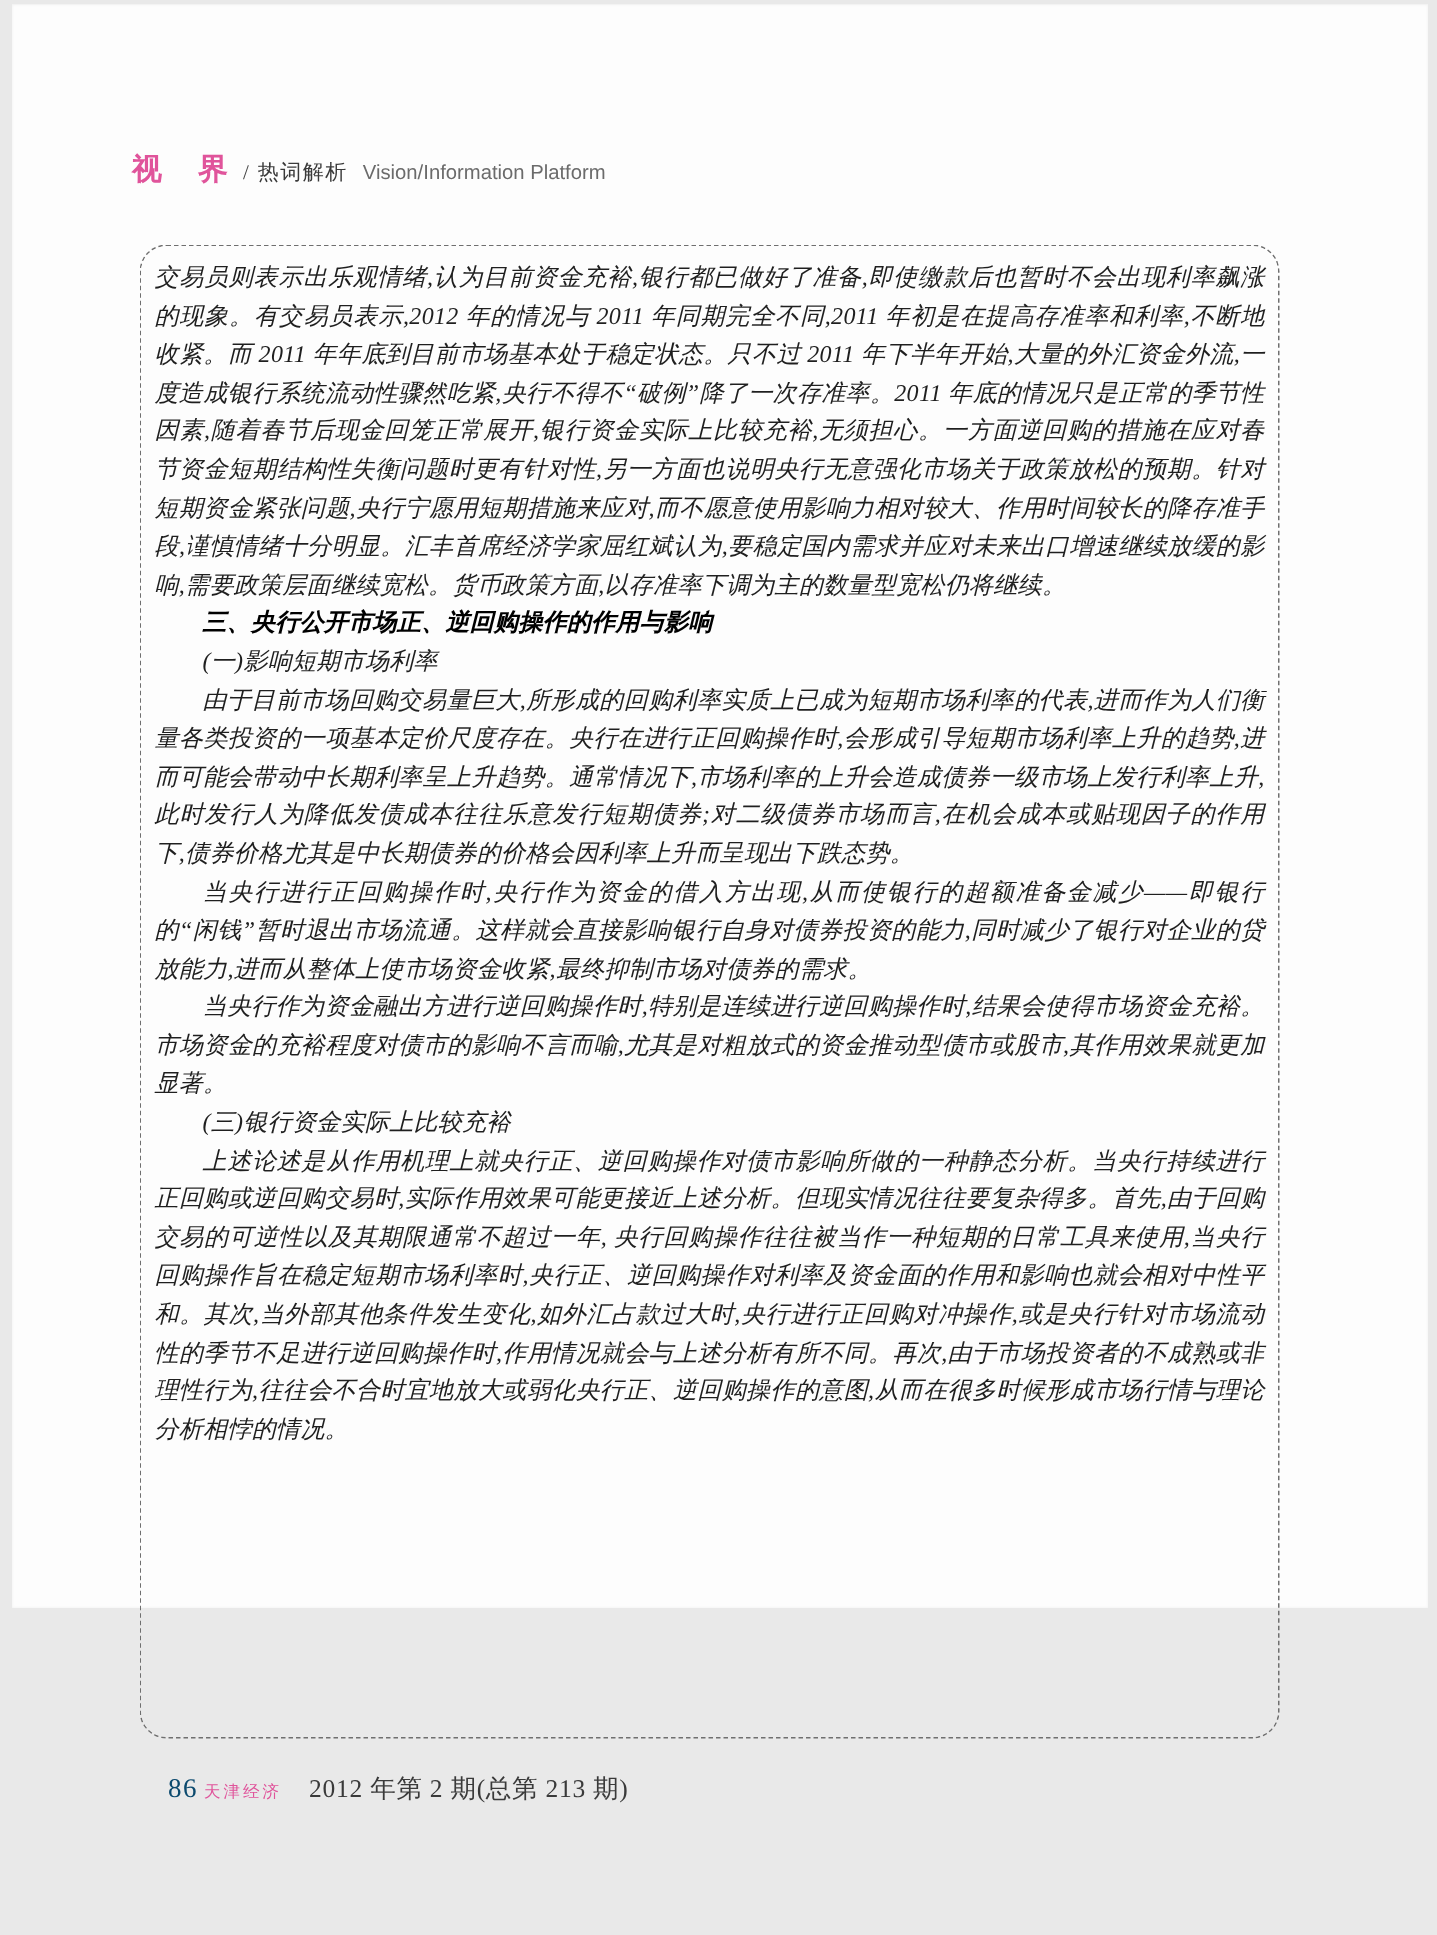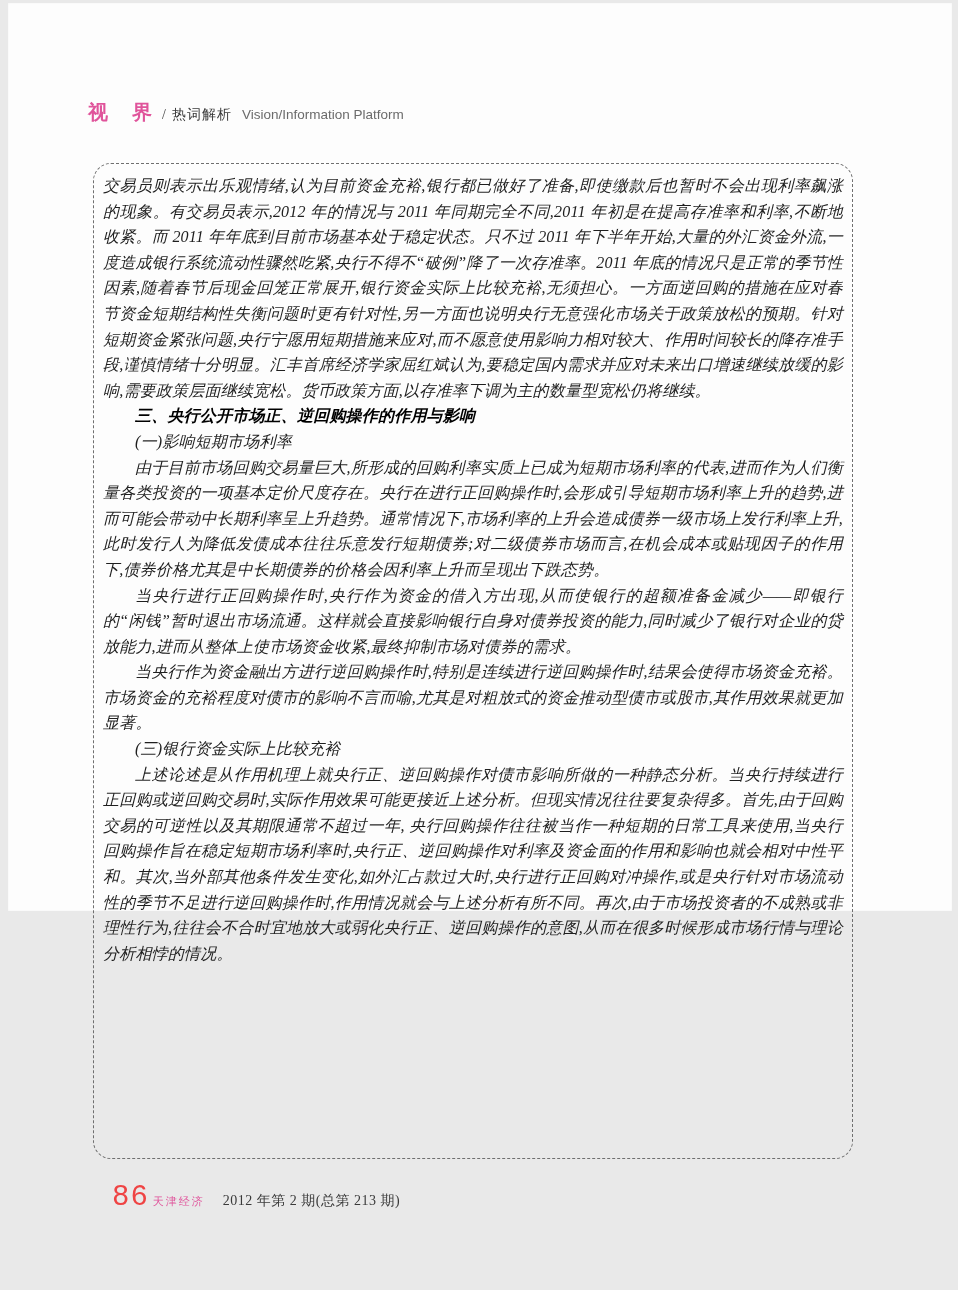--- a/index.html
+++ b/index.html
@@ -5,21 +5,21 @@
   * { margin: 0; padding: 0; box-sizing: border-box; }
   html, body {
     width: 958px; height: 1290px;
     background: #e9e9e9;
     font-family: "Liberation Serif", "DejaVu Serif", serif;
     overflow: hidden;
   }
   .page {
     position: absolute;
     left: 8px; top: 3px;
-    width: 944px; height: 908px;
+    width: 944px; height: 1069px;
     background: #fdfdfd;
     box-shadow: inset 0 0 2px rgba(0,0,0,0.06);
   }
   
   .header {
     position: absolute;
     left: 80px; top: 96px;
     white-space: nowrap;
   }
   .section-title {
@@ -69,33 +69,32 @@
     font-weight: bold;
     color: #000000;
   }
   
   .footer {
     position: absolute;
     left: 104px; top: 1178px;
     white-space: nowrap;
   }
   .page-num {
-    font-size: 29px;
-    color: #ef4444;
+    font-size: 18px;
+    color: #0c4a6e;
     letter-spacing: 1px;
-    font-family: Liberation Mono, monospace;
   }
   .journal-name {
     color: #e0549b;
     font-size: 11px;
     letter-spacing: 2px;
   }
   .issue-info {
     color: #3a3a3a;
-    font-size: 14px;
+    font-size: 17px;
     margin-left: 14px;
     letter-spacing: 0.5px;
   }
 </style>
 </head>
 <body>
 
 <div class="page">
 
   <div class="header">

